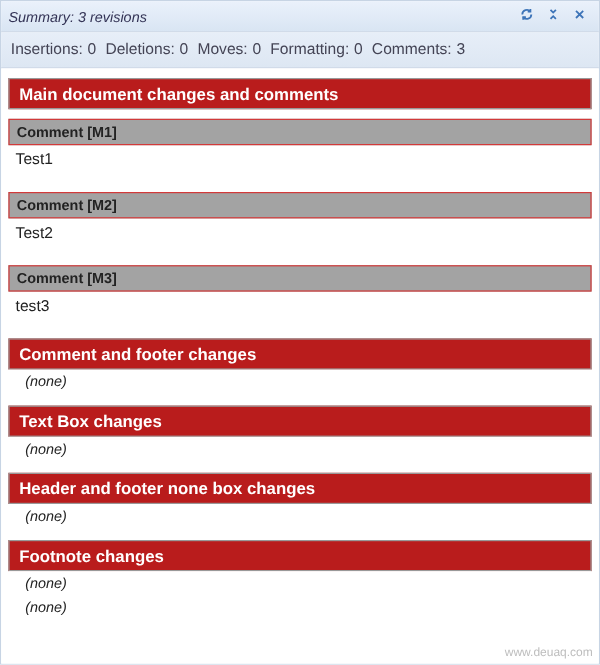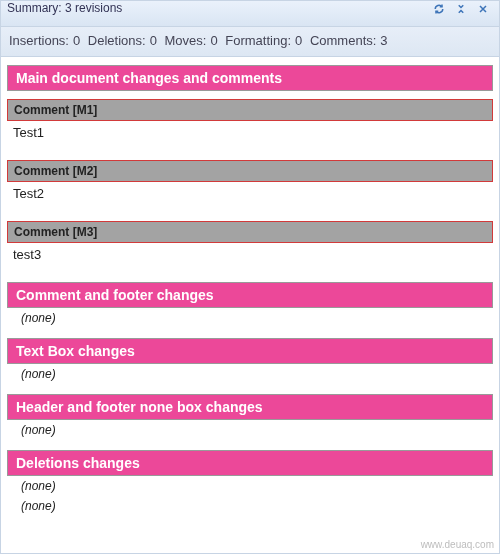--- a/index.html
+++ b/index.html
@@ -17,24 +17,25 @@
       height: 554px;
       display: flex;
       flex-direction: column;
       border: 1px solid #c7d4e4;
     }
     .titlebar {
       height: 26px;
       background: linear-gradient(#eaf1fb, #d9e5f3);
       border-bottom: 1px solid #c7d4e4;
       display: flex;
-      align-items: flex-start;
+      align-items: center;
       padding: 0 6px;
       color: #335;
       font-size: 12px;
+      font-style: italic;
     }
     .titlebar .title { flex: 1; }
     .titlebar .tb-btn {
       width: 20px;
       height: 18px;
       display: flex;
       align-items: center;
       justify-content: center;
       margin-left: 2px;
       cursor: pointer;
@@ -51,21 +52,21 @@
     .statsbar span { margin-right: 4px; }
     .content-wrap {
       flex: 1;
       overflow-y: auto;
       background: #fff;
     }
     .content {
       padding: 6px 6px 12px 6px;
     }
     .section-head {
-      background: #ec4899;
+      background: #b91c1c;
       color: #fff;
       font-weight: bold;
       font-size: 14px;
       padding: 4px 8px;
       border: 1px solid #999;
       margin-top: 10px;
     }
     .section-head.first { margin-top: 2px; }
     .comment-head {
       background: #a3a3a3;
@@ -160,21 +161,21 @@
 
       <div class="section-head">Comment and footer changes</div>
       <div class="none-row">(none)</div>
 
       <div class="section-head">Text Box changes</div>
       <div class="none-row">(none)</div>
 
       <div class="section-head">Header and footer none box changes</div>
       <div class="none-row">(none)</div>
 
-      <div class="section-head">Deletions changes</div>
+      <div class="section-head">Footnote changes</div>
       <div class="none-row">(none)</div>
 
       <div class="none-row">(none)</div>
 
     </div>
   </div>
 
 </div>
 
 <div class="watermark">www.deuaq.com</div>

